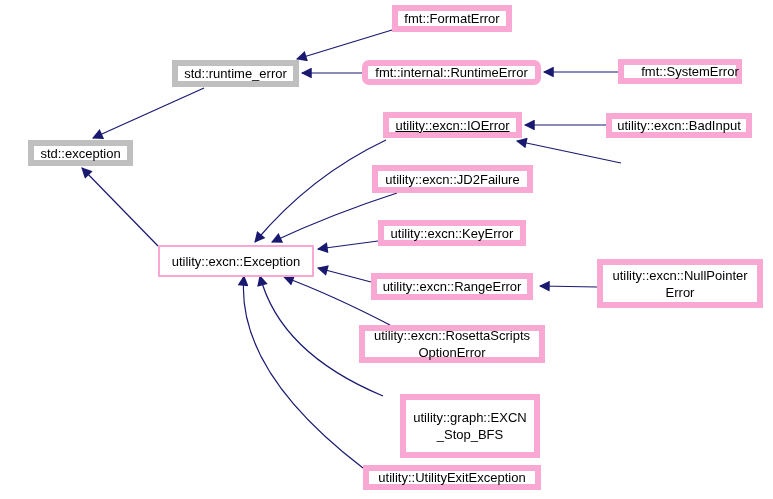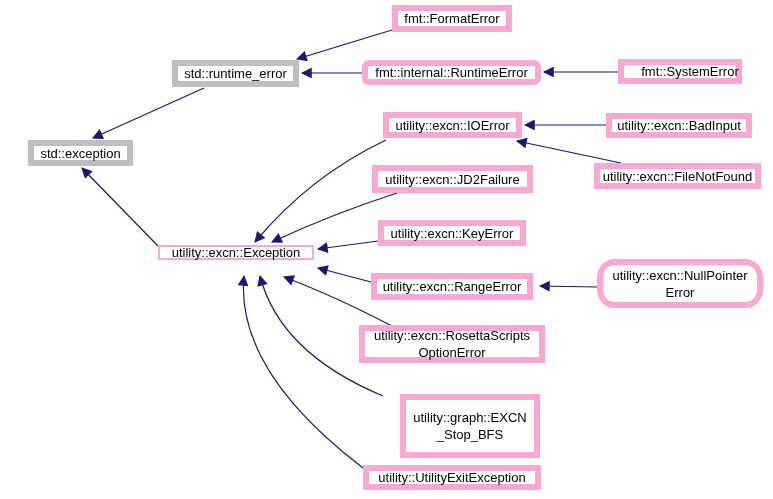--- a/index.html
+++ b/index.html
@@ -61,35 +61,34 @@
   <div class="node external" style="left:5px;   top:140px; width:105px; height:26px;margin-left:23px;">std::exception</div>
 
   <div class="node external" style="left:172px; top:60px;  width:127px; height:27px;">std::runtime_error</div>
 
   <div class="node" style="left:392px; top:5px;   width:120px; height:27px;">fmt::FormatError</div>
 
   <div class="node" style="left:362px; top:60px;  width:179px; height:25px;border-radius:7px;">fmt::internal::RuntimeError</div>
 
   <div class="node" style="left:618px; top:59px;  width:124px; height:25px;padding-left:20px;">fmt::SystemError</div>
 
-  <div class="node" style="left:383px; top:112px; width:139px; height:26px;">utility::excn::IOError</div>
+  <div class="node" style="left:383px; top:112px; width:139px; height:26px;text-decoration:underline;">utility::excn::IOError</div>
 
   <div class="node" style="left:606px; top:113px; width:146px; height:25px;">utility::excn::BadInput</div>
 
-  <div class="node" style="left:594px; top:163px; width:167px; height:26px;">utility::excn::FileNotFound</div>
 
   <div class="node" style="left:372px; top:165px; width:161px; height:28px;">utility::excn::JD2Failure</div>
 
   <div class="node" style="left:378px; top:220px; width:148px; height:26px;">utility::excn::KeyError</div>
 
-  <div class="node focus" style="left:158px; top:245px; width:156px; height:15px;">utility::excn::Exception</div>
+  <div class="node focus" style="left:158px; top:245px; width:156px; height:32px;">utility::excn::Exception</div>
 
   <div class="node" style="left:371px; top:273px; width:162px; height:27px;">utility::excn::RangeError</div>
 
-  <div class="node" style="left:597px; top:259px; width:166px; height:49px;border-radius:18px;">utility::excn::NullPointer
+  <div class="node" style="left:597px; top:259px; width:166px; height:49px;">utility::excn::NullPointer
 Error</div>
 
   <div class="node" style="left:359px; top:325px; width:186px; height:38px;">utility::excn::RosettaScripts
 OptionError</div>
 
   <div class="node" style="left:400px; top:394px; width:140px; height:64px;">utility::graph::EXCN
 _Stop_BFS</div>
 
   <div class="node" style="left:363px; top:465px; width:178px; height:25px;">utility::UtilityExitException</div>
 

